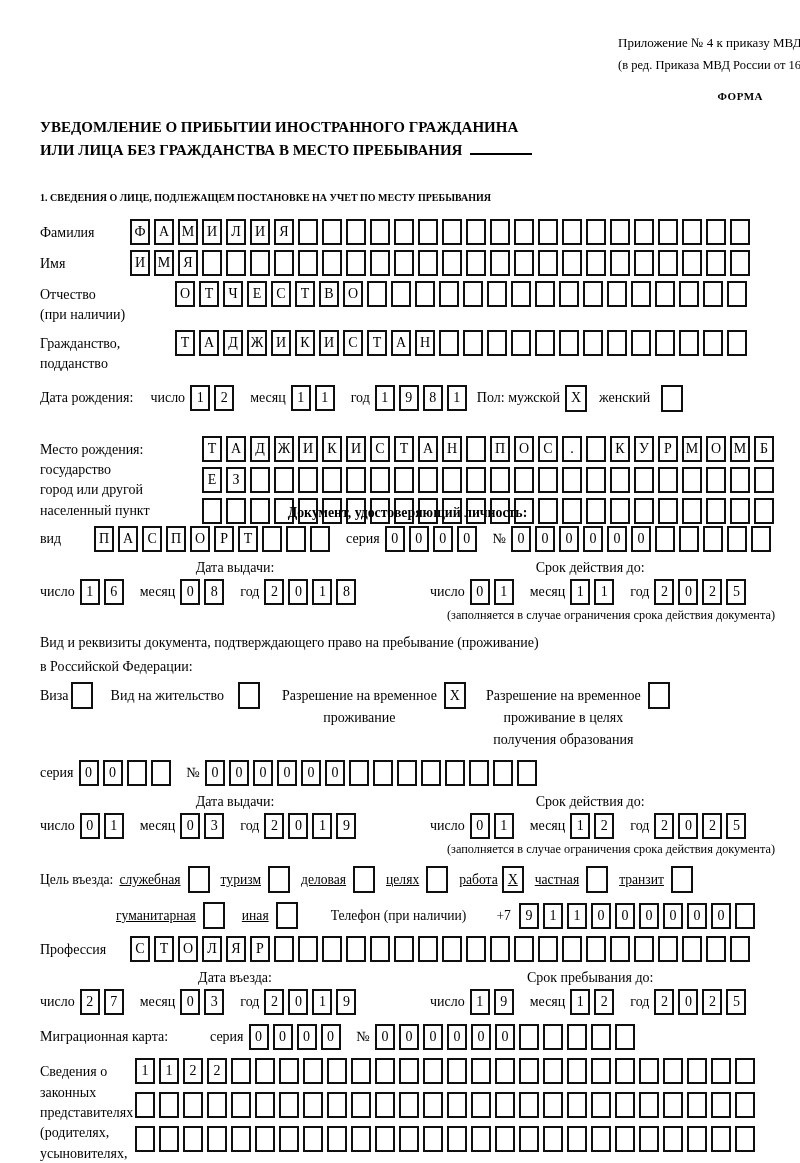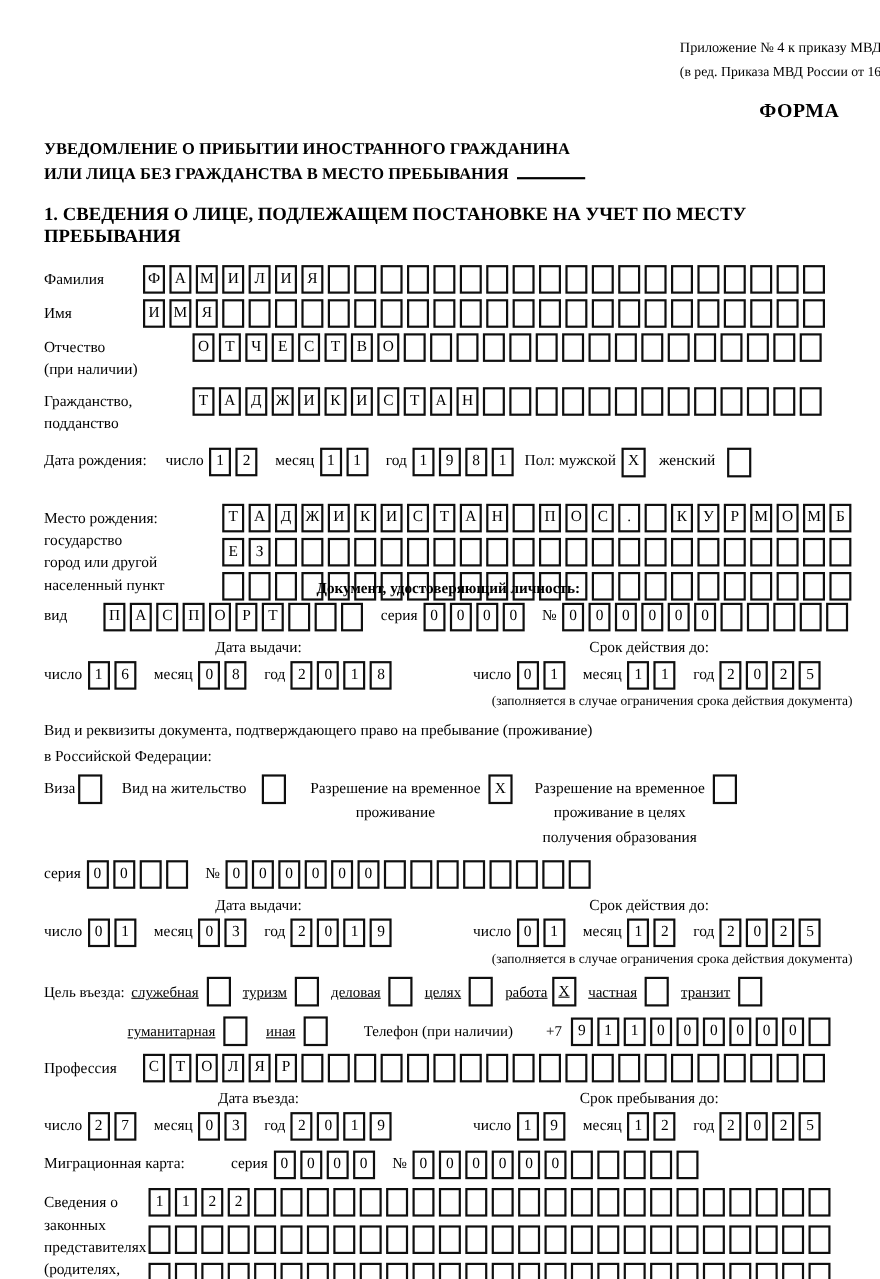--- a/index.html
+++ b/index.html
@@ -1,24 +1,24 @@
 <!DOCTYPE html>
 <html><head>
 <meta charset="utf-8">
 <style>
   html,body{margin:0;padding:0;background:#ffffff;}
   body{width:800px;height:1163px;color:#000;font-family:"Liberation Serif","DejaVu Serif",serif;}
   .page{box-sizing:border-box;width:800px;height:1163px;padding:34px 25px 0 40px;overflow:hidden;}
 
   .annex{margin-left:578px;font-size:13px;line-height:1.4;white-space:nowrap;}
   .annex-ed{margin-left:578px;font-size:12.5px;line-height:1.35;margin-top:5px;white-space:nowrap;}
-  .forma{text-align:right;padding-right:12px;font-weight:bold;font-size:18px;margin-top:16px;letter-spacing:.5px;}
+  .forma{text-align:right;padding-right:12px;font-weight:bold;font-size:11px;margin-top:16px;letter-spacing:.5px;}
   .title{font-weight:bold;font-size:15px;line-height:1.55;margin-top:14px;}
   .blank{display:inline-block;width:62px;border-bottom:2px solid #000;height:12px;margin-left:8px;}
-  .section{font-weight:bold;font-size:17px;margin-top:13px;}
+  .section{font-weight:bold;font-size:10px;margin-top:29px;}
 
   .row{display:flex;align-items:flex-start;margin-top:5px;}
   .rowlabel{font-size:14px;line-height:1.45;padding-top:4px;flex-shrink:0;white-space:pre-line;}
   .w90{width:90px;} .w135{width:135px;} .w150{width:150px;} .w95{width:95px;}
   .cells{display:flex;flex-wrap:nowrap;}
   .cell{display:inline-flex;width:20px;height:26px;border:2px solid #0f0f0f;box-sizing:border-box;margin-right:4px;
         align-items:center;justify-content:center;font-size:14px;flex-shrink:0;}
   .cb{display:inline-flex;width:22px;height:27px;border:2px solid #0f0f0f;box-sizing:border-box;
       align-items:center;justify-content:center;font-size:14px;flex-shrink:0;margin-left:7px;}
   .inl{display:flex;align-items:center;font-size:14px;}

